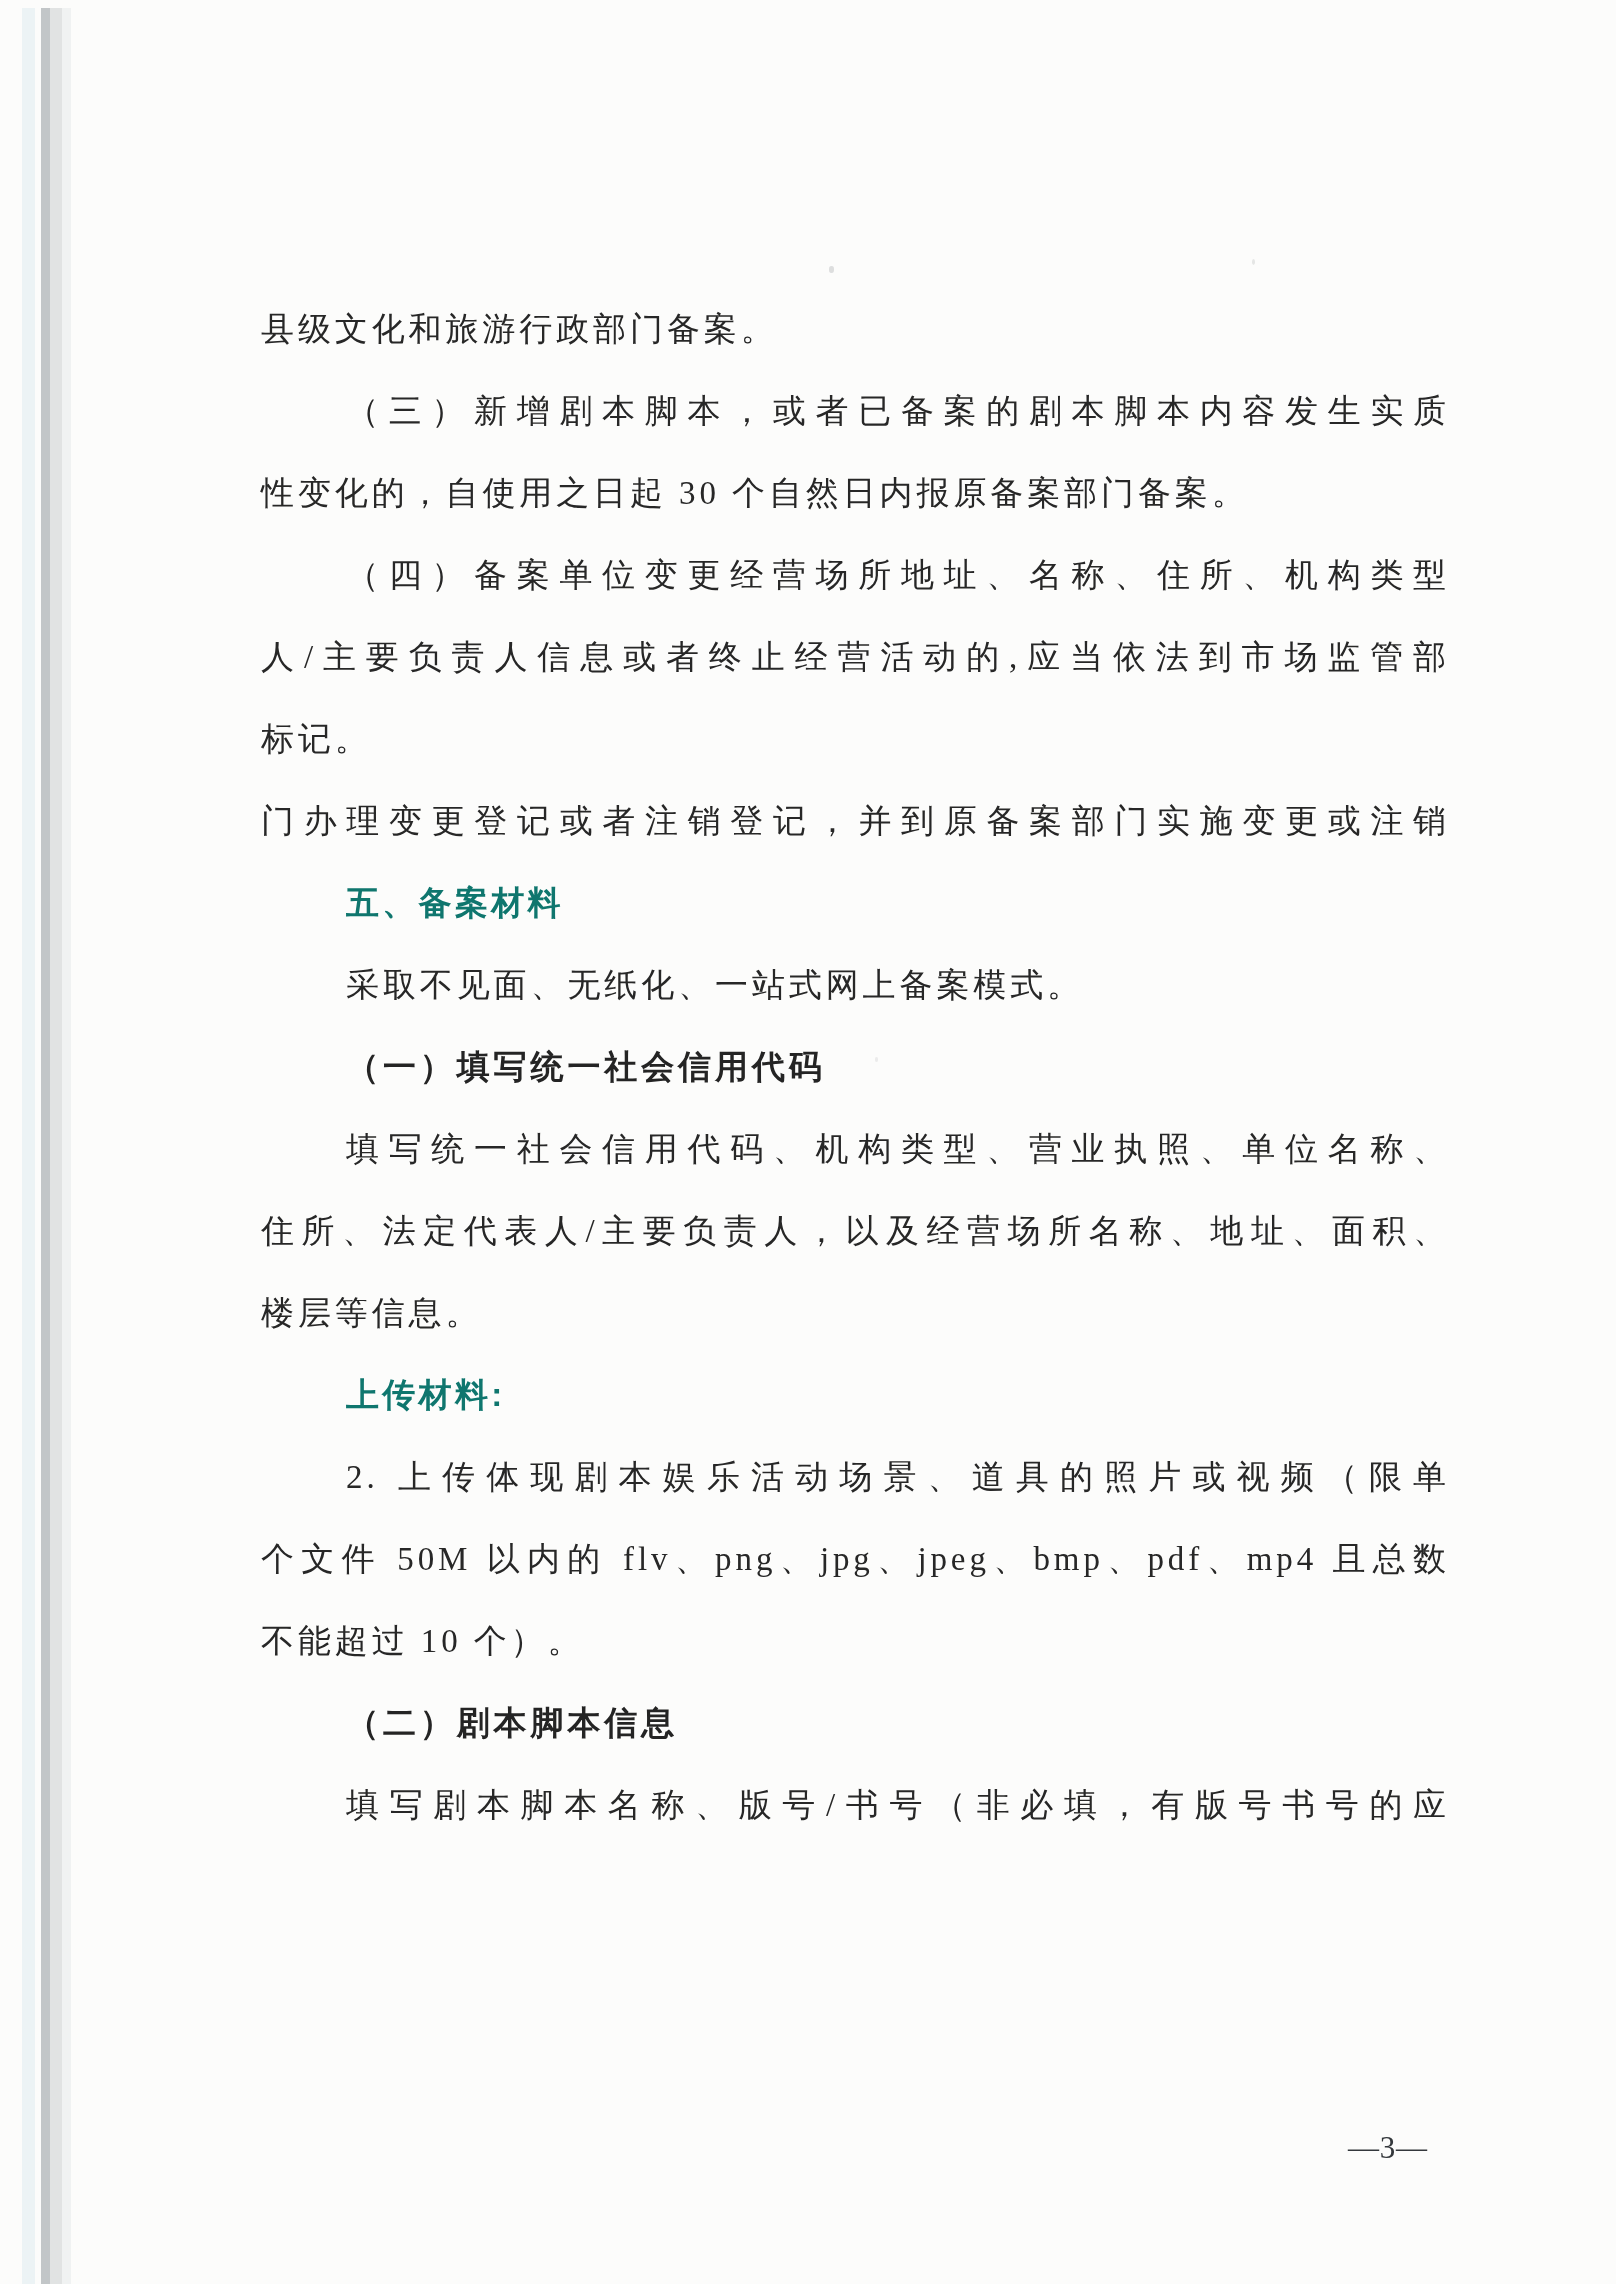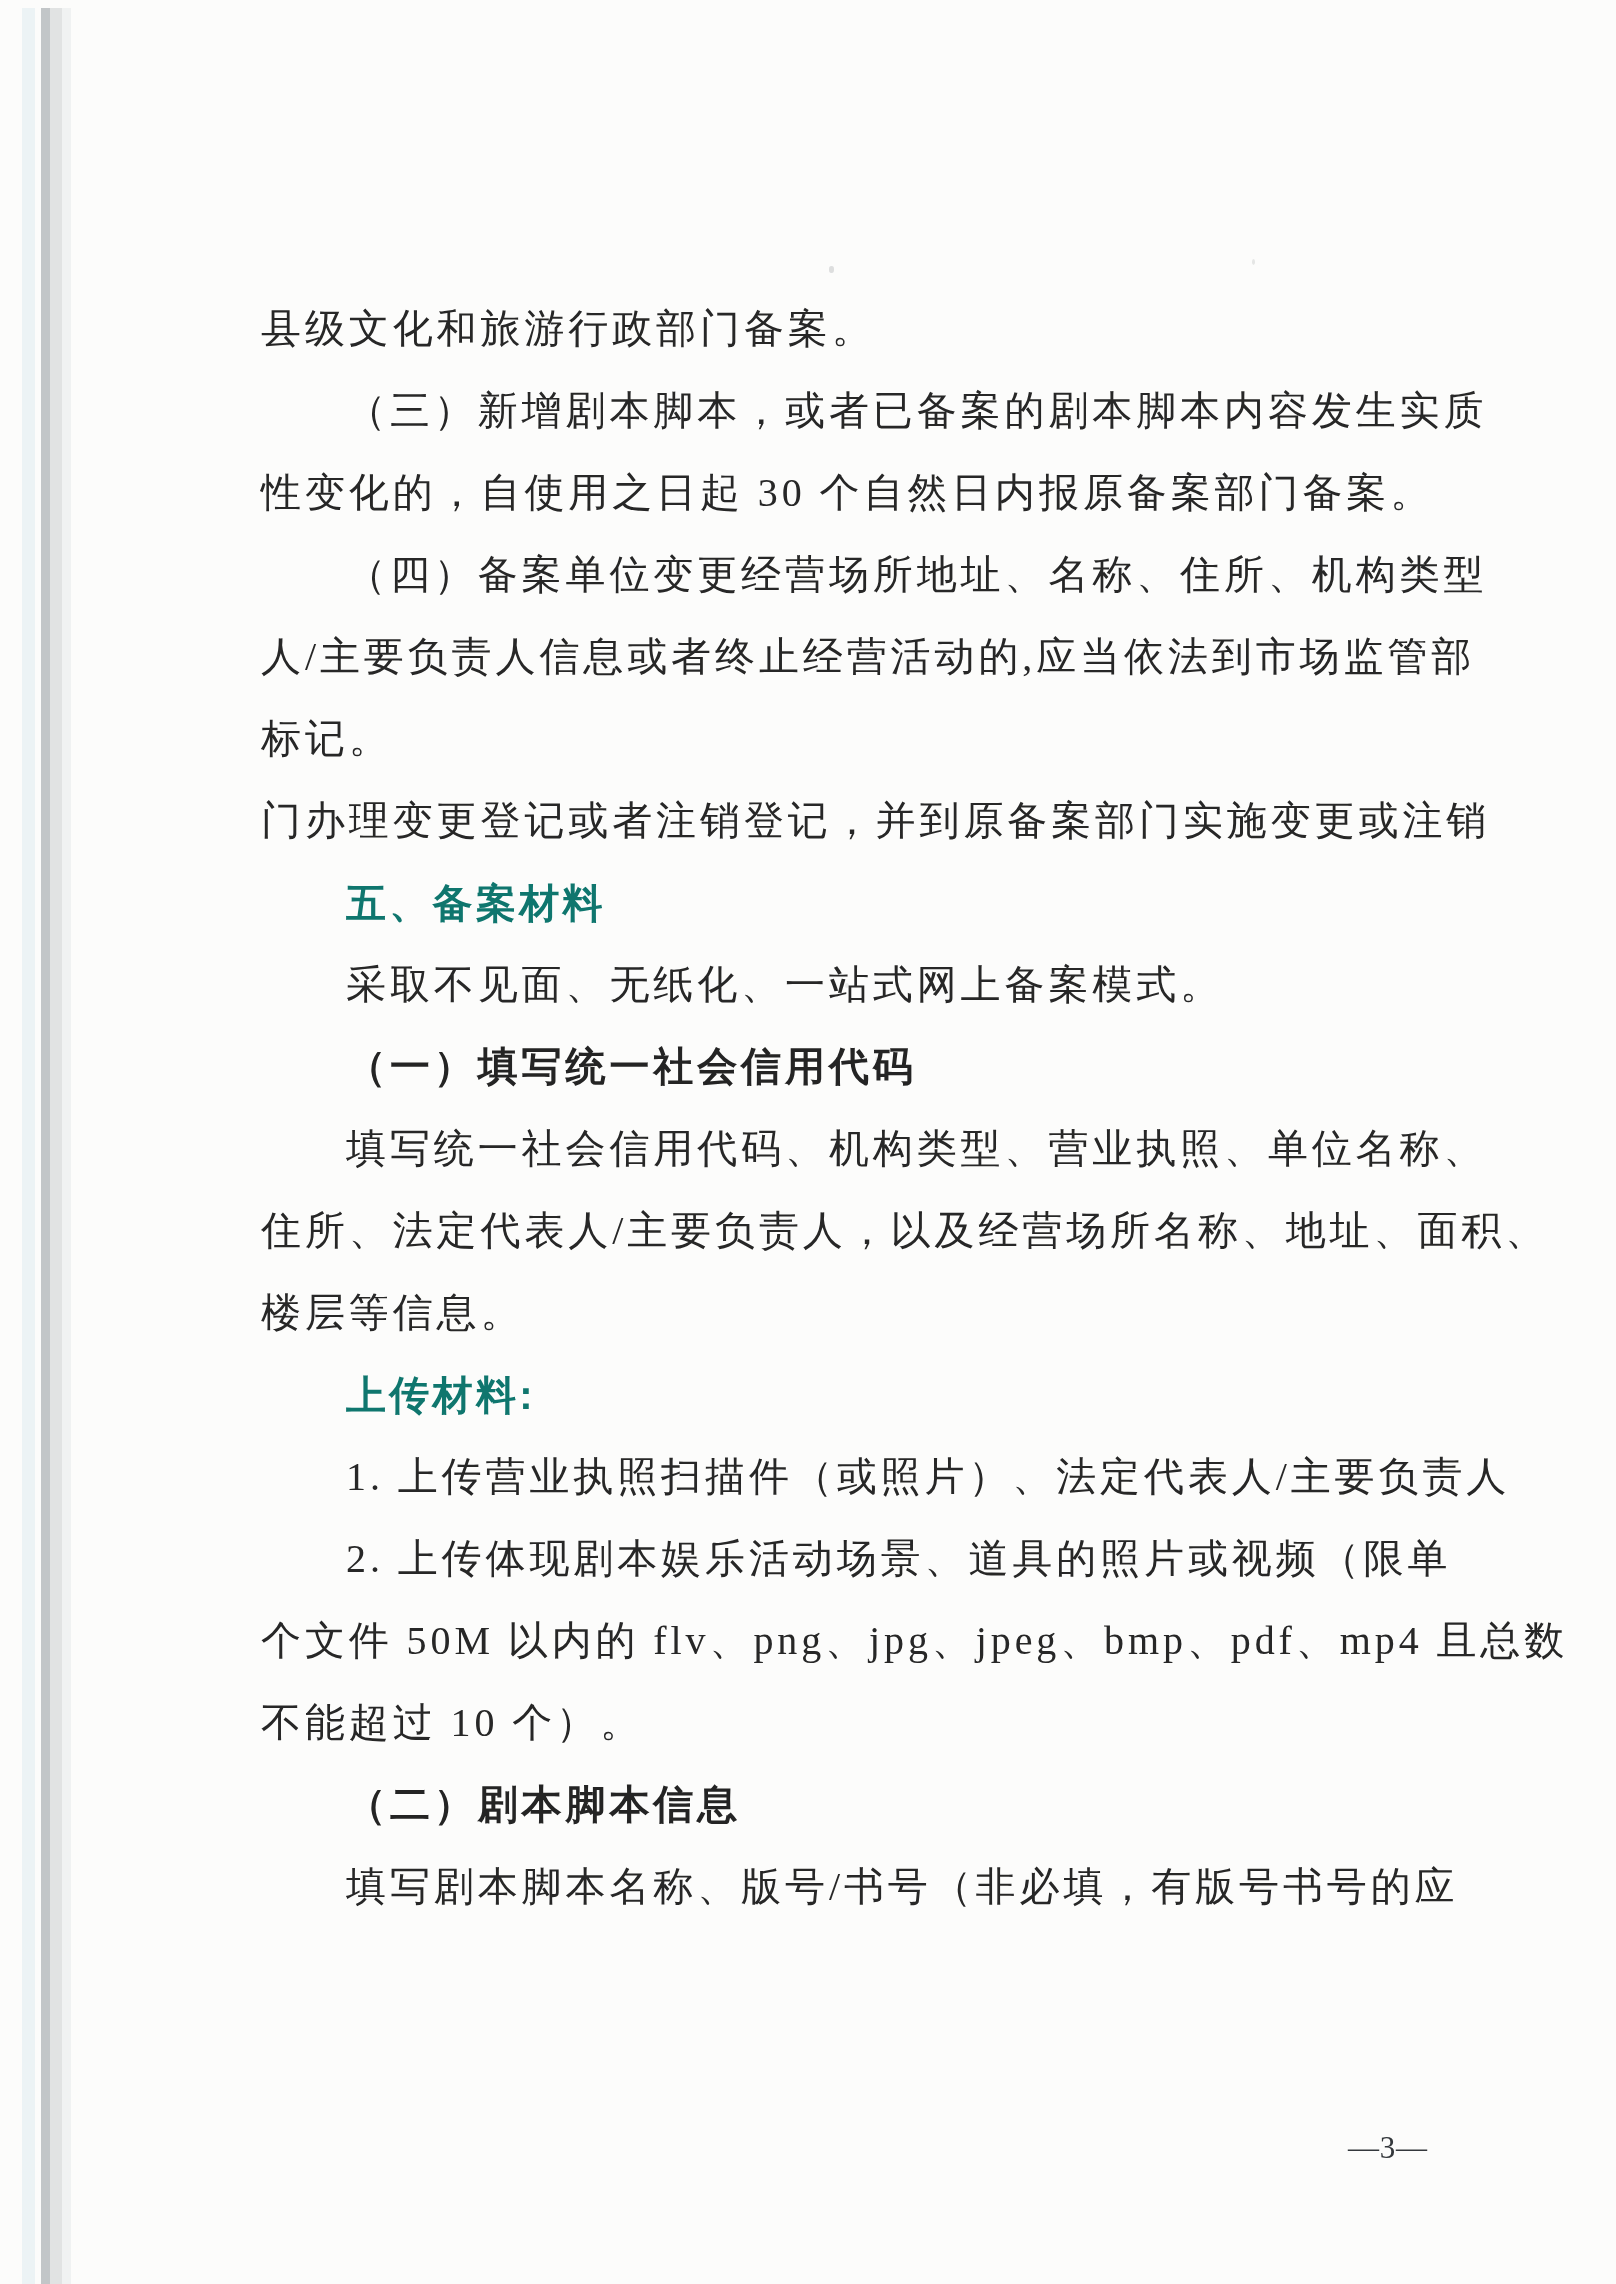--- a/index.html
+++ b/index.html
@@ -28,21 +28,21 @@
   .speck.s2 { left: 1252px; top: 259px;  width: 3.3px;  height: 5.9px;  opacity: .4; }
   .speck.s3 { left: 845px; top: 983px; width: 3.9px;  height: 5.2px;  opacity: .35; }
   .speck.s4 { left: 875px; top: 1057px; width: 3.3px;  height: 4.6px;  opacity: .3; }
 
   .content {
     position: absolute; left: 261px; top: 288px;
     width: 1189px;
   }
   .line {
     height: 82px; line-height: 82px;
-    font-size: 40px; letter-spacing: 3.9px;
+    font-size: 33px; letter-spacing: 3.9px;
     white-space: nowrap;
   }
   .indent { padding-left: 85px; }
   .fill { text-align: justify; text-align-last: justify; }
   .hei {
     font-family: "Liberation Sans", "DejaVu Sans", sans-serif;
     font-weight: 700; letter-spacing: 3.3px; color: #0f766e;
   }
   .kai { font-weight: 600; color: #242424; }
 
@@ -75,21 +75,20 @@
     <div class="line fill">人/主要负责人信息或者终止经营活动的,应当依法到市场监管部</div>
     <div class="line">标记。</div>
     <div class="line fill">门办理变更登记或者注销登记，并到原备案部门实施变更或注销</div>
     <div class="line indent hei">五、备案材料</div>
     <div class="line indent">采取不见面、无纸化、一站式网上备案模式。</div>
     <div class="line indent kai">（一）填写统一社会信用代码</div>
     <div class="line indent fill">填写统一社会信用代码、机构类型、营业执照、单位名称、</div>
     <div class="line fill">住所、法定代表人/主要负责人，以及经营场所名称、地址、面积、</div>
     <div class="line">楼层等信息。</div>
     <div class="line indent hei">上传材料:</div>
-    <div class="line indent fill">1. 上传营业执照扫描件（或照片）、法定代表人/主要负责人</div>
     <div class="line indent fill">2. 上传体现剧本娱乐活动场景、道具的照片或视频（限单</div>
     <div class="line fill">个文件 50M 以内的 flv、png、jpg、jpeg、bmp、pdf、mp4 且总数</div>
     <div class="line">不能超过 10 个）。</div>
     <div class="line indent kai">（二）剧本脚本信息</div>
     <div class="line indent fill">填写剧本脚本名称、版号/书号（非必填，有版号书号的应</div>
   </div>
 
   <div class="page-number">—3—</div>
 
 </div>

